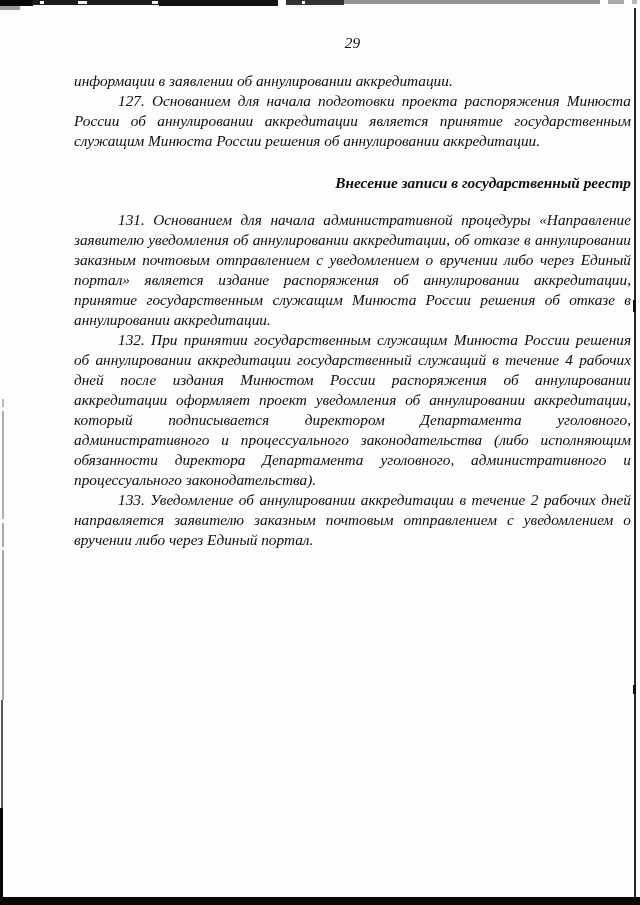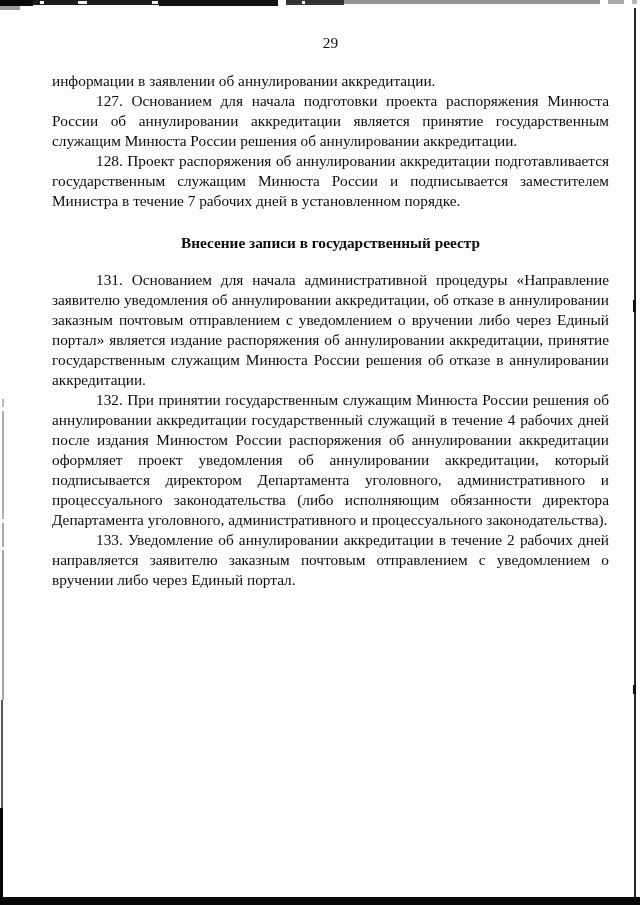--- a/index.html
+++ b/index.html
@@ -7,42 +7,43 @@
     position: relative;
     width: 640px;
     height: 905px;
     background: #fdfdfd;
     font-family: "Liberation Serif", serif;
     color: #0d0d0d;
     overflow: hidden;
   }
   .content {
     position: absolute;
-    left: 52px;
+    left: 74px;
     top: 0;
     width: 557px;
     font-size: 15.3px;
     line-height: 20px;
+    font-style: italic;
   }
   .page-number {
     text-align: center;
     margin: 33px 0 0 0;
   }
   .para {
     margin: 0;
     text-align: justify;
     text-indent: 44px;
   }
   .para.no-indent { text-indent: 0; }
   .para.first { margin-top: 18px; }
   .heading {
     font-size: 15.3px;
     line-height: 20px;
     font-weight: bold;
-    text-align: center;
+    text-align: right;
     text-indent: 0;
   }
   .heading-1 { margin: 22px 0 17px 0; }
   .heading-2 { margin: 20px 0 12px 0; white-space: pre-line; }
   .art { position: absolute; }
 </style>
 </head>
 <body>
 
 <div class="page">
@@ -71,21 +72,20 @@
   <div class="art" style="left:1px;top:700px;width:2px;height:108px;background:#565656"></div>
   <div class="art" style="left:0;top:808px;width:3px;height:97px;background:#070707"></div>
 
   <div class="art" style="left:0;top:897px;width:640px;height:8px;background:#070707"></div>
 
   <div class="content">
     <div class="page-number">29</div>
 
     <p class="para no-indent first">информации в заявлении об аннулировании аккредитации.</p>
     <p class="para">127. Основанием для начала подготовки проекта распоряжения Минюста России об аннулировании аккредитации является принятие государственным служащим Минюста России решения об аннулировании аккредитации.</p>
-    <p class="para">128. Проект распоряжения об аннулировании аккредитации подготавливается государственным служащим Минюста России и подписывается заместителем Министра в течение 7 рабочих дней в установленном порядке.</p>
 
     <h2 class="heading heading-1">Внесение записи в государственный реестр</h2>
 
 
 
     <p class="para">131. Основанием для начала административной процедуры «Направление заявителю уведомления об аннулировании аккредитации, об отказе в аннулировании заказным почтовым отправлением с уведомлением о вручении либо через Единый портал» является издание распоряжения об аннулировании аккредитации, принятие государственным служащим Минюста России решения об отказе в аннулировании аккредитации.</p>
     <p class="para">132. При принятии государственным служащим Минюста России решения об аннулировании аккредитации государственный служащий в течение 4 рабочих дней после издания Минюстом России распоряжения об аннулировании аккредитации оформляет проект уведомления об аннулировании аккредитации, который подписывается директором Департамента уголовного, административного и процессуального законодательства (либо исполняющим обязанности директора Департамента уголовного, административного и процессуального законодательства).</p>
     <p class="para">133. Уведомление об аннулировании аккредитации в течение 2 рабочих дней направляется заявителю заказным почтовым отправлением с уведомлением о вручении либо через Единый портал.</p>
   </div>
 

